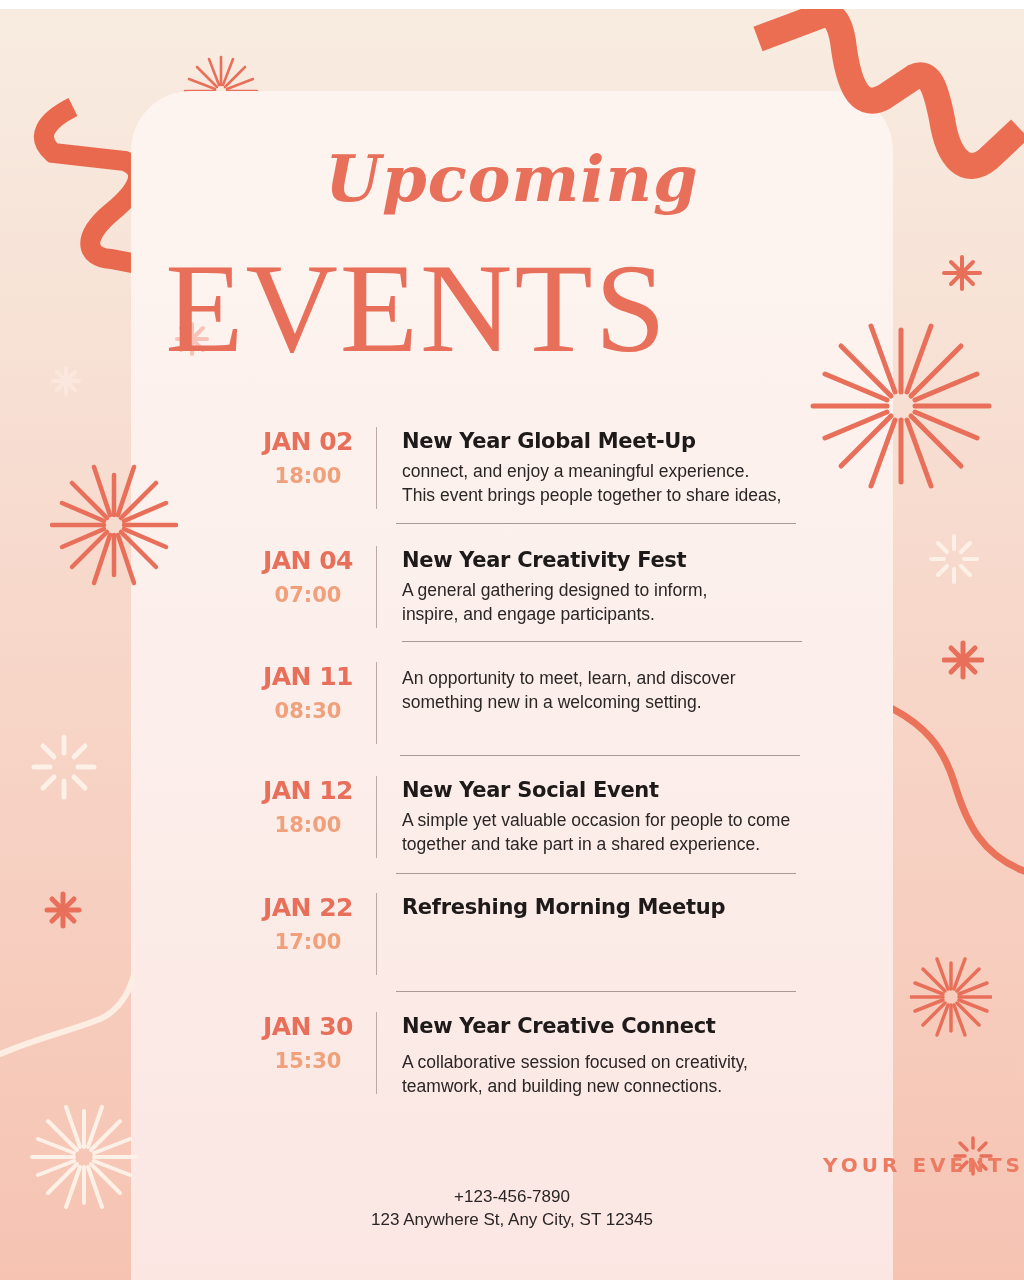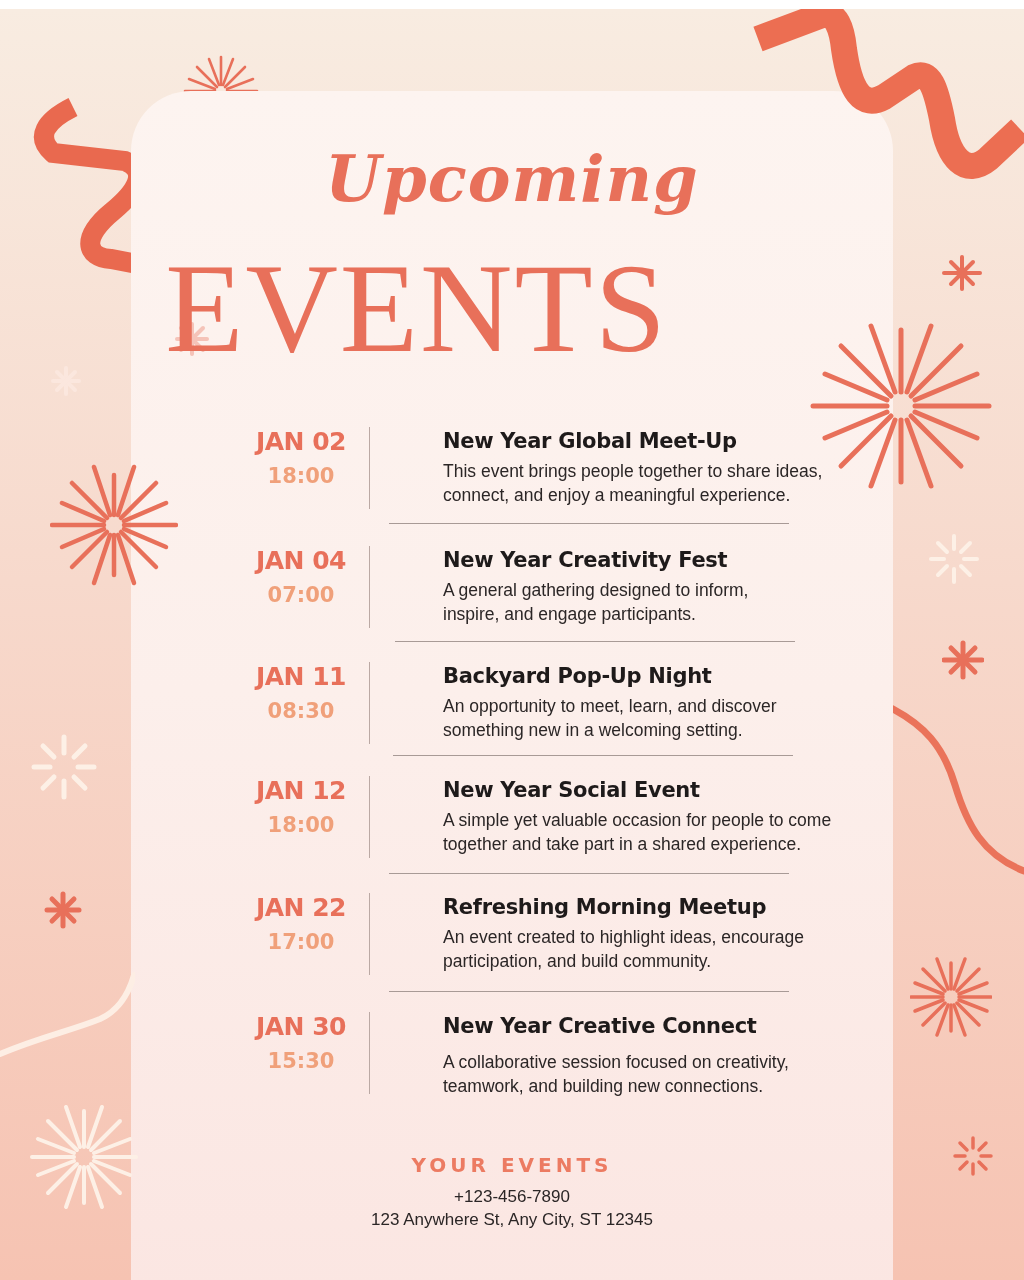--- a/index.html
+++ b/index.html
@@ -23,54 +23,54 @@
       position: absolute; left: 0; width: 1024px; top: 132px; text-align: center;
       font-family: "DejaVu Serif", serif; font-style: italic;
       font-size: 64px; color: #e8705a; letter-spacing: 1px; margin: 0;
     }
     .title-main {
       position: absolute; left: 0; width: 833px; top: 235px; text-align: center;
       font-family: "Liberation Serif", serif; font-weight: normal;
       font-size: 128px; line-height: 1; color: #e8705a; letter-spacing: 2px; margin: 0;
     }
     .events { position: absolute; left: 0; top: 0; width: 1024px; }
-    .event { position: absolute; left: 233px; width: 600px; height: 100px; text-decoration: underline; }
+    .event { position: absolute; left: 240px; width: 600px; height: 100px; text-decoration: underline; }
     .event .date-col {
       position: absolute; left: 0; top: 0; width: 136px; height: 100%; text-align: center;
     }
     .event .date {
       font-family: "DejaVu Sans", sans-serif; font-weight: bold;
       font-size: 25px; color: #e8705a; line-height: 30px; margin-top: 0;
       letter-spacing: -0.5px;
     }
     .event .time {
       font-family: "DejaVu Sans", sans-serif; font-weight: bold;
       font-size: 21px; color: #f0a07a; line-height: 28px; margin-top: 5px;
     }
     .event .vline {
       position: absolute; left: 136px; top: 0; width: 1px; height: 82px; background: #bba9a4;
     }
-    .event .body { position: absolute; left: 162px; top: 0; width: 420px; margin-left: 48px; }
+    .event .body { position: absolute; left: 162px; top: 0; width: 420px; }
     .event .name {
       font-family: "DejaVu Sans", sans-serif; font-weight: bold;
       font-size: 21px; color: #1e1a1a; line-height: 28px; letter-spacing: -0.3px;
     }
     .event .desc {
       font-family: "Liberation Sans", sans-serif;
       font-size: 17.5px; color: #2b2626; line-height: 24px; margin-top: 4px;
     }
     .event .hline {
       position: absolute; left: 156px; top: 96px; width: 400px; height: 1px; background: #a89a96;
     }
     .footer {
       position: absolute; left: 0; width: 1024px; top: 1143px; text-align: center;
     }
     .footer .brand {
       font-family: "DejaVu Sans", sans-serif; font-weight: bold;
-      font-size: 20px; letter-spacing: 4px; color: #ec7b62; line-height: 26px;
+      font-size: 20px; letter-spacing: 4px; color: #ec7b62; line-height: 26px; text-align: right;
     }
     .footer .line {
       font-family: "Liberation Sans", sans-serif; font-size: 17px; color: #2b2626;
       line-height: 23px;
     }
     .footer .phone { margin-top: 7px; text-align: center; }
   </style>
 </head>
 <body>
 
@@ -288,22 +288,22 @@
   <div class="events">
     <div class="event" style="top:418px">
       <div class="date-col">
         <div class="date">JAN 02</div>
         <div class="time">18:00</div>
       </div>
       <div class="vline"></div>
       <div class="body">
         <div class="name">New Year Global Meet-Up</div>
         <div class="desc">
+          <div>connect, and enjoy a meaningful experience.</div>
           <div>This event brings people together to share ideas,</div>
-          <div>connect, and enjoy a meaningful experience.</div>
         </div>
       </div>
       <div class="hline"></div>
     </div>
 
     <div class="event" style="top:537px">
       <div class="date-col">
         <div class="date">JAN 04</div>
         <div class="time">07:00</div>
       </div>
@@ -318,21 +318,20 @@
       <div class="hline" style="left:162px;width:400px;top:95px"></div>
     </div>
 
     <div class="event" style="top:653px">
       <div class="date-col">
         <div class="date">JAN 11</div>
         <div class="time">08:30</div>
       </div>
       <div class="vline"></div>
       <div class="body">
-        <div class="name">Backyard Pop-Up Night</div>
         <div class="desc">
           <div>An opportunity to meet, learn, and discover</div>
           <div>something new in a welcoming setting.</div>
         </div>
       </div>
       <div class="hline" style="left:160px;width:400px;top:93px"></div>
     </div>
 
     <div class="event" style="top:767px">
       <div class="date-col">
@@ -351,24 +350,20 @@
     </div>
 
     <div class="event" style="top:884px">
       <div class="date-col">
         <div class="date">JAN 22</div>
         <div class="time">17:00</div>
       </div>
       <div class="vline"></div>
       <div class="body">
         <div class="name">Refreshing Morning Meetup</div>
-        <div class="desc">
-          <div>An event created to highlight ideas, encourage</div>
-          <div>participation, and build community.</div>
-        </div>
       </div>
       <div class="hline" style="top:98px"></div>
     </div>
 
     <div class="event" style="top:1003px">
       <div class="date-col">
         <div class="date">JAN 30</div>
         <div class="time">15:30</div>
       </div>
       <div class="vline"></div>

